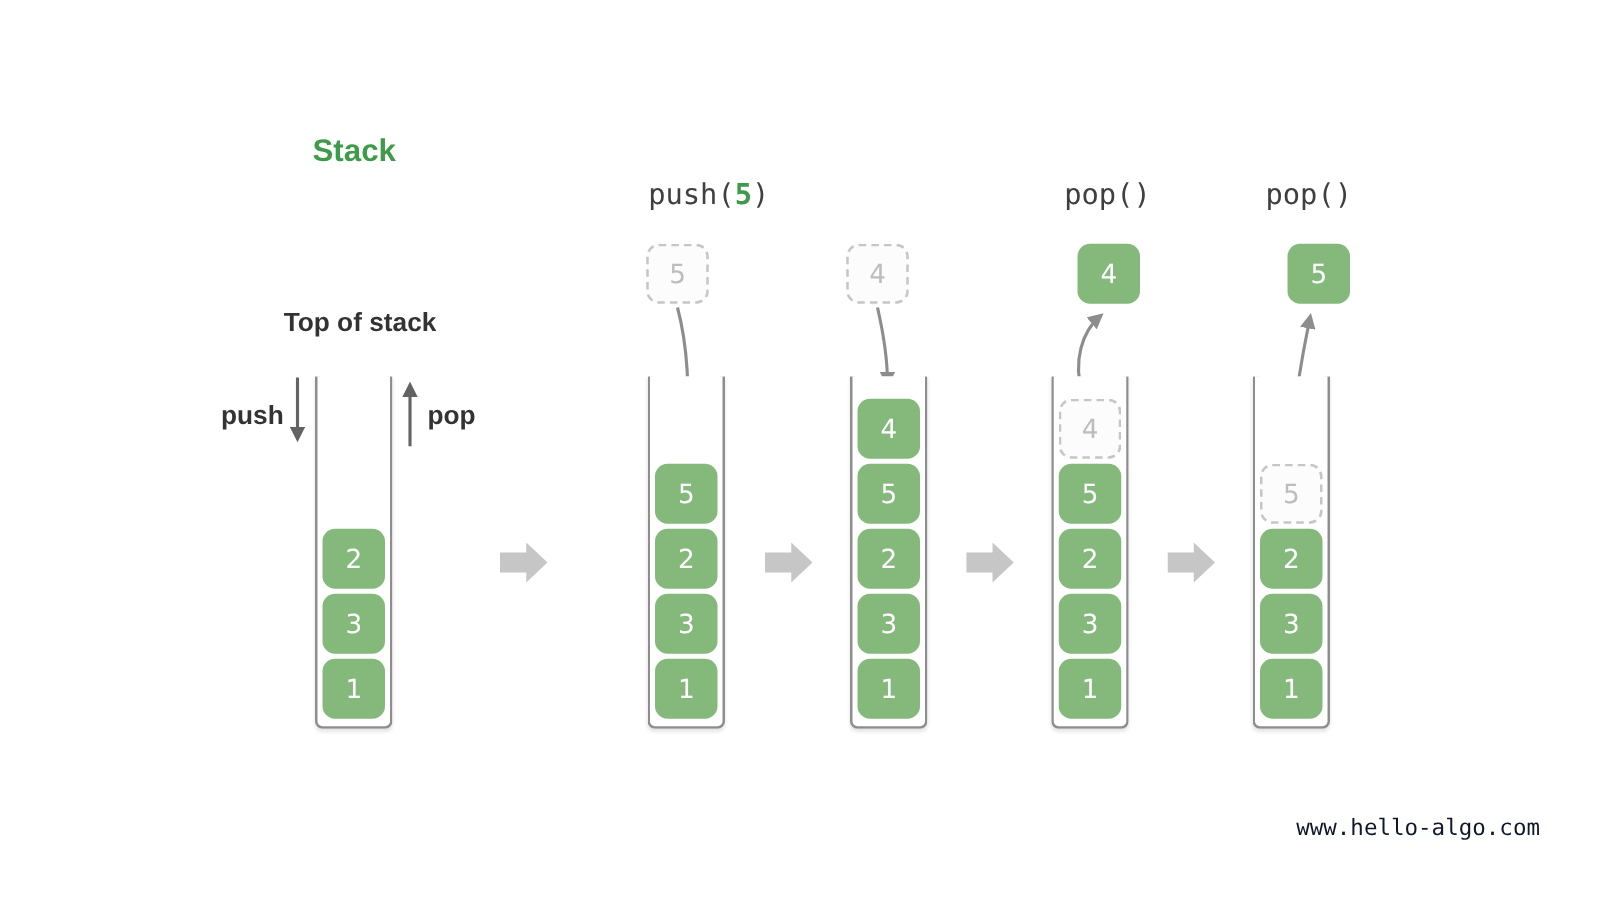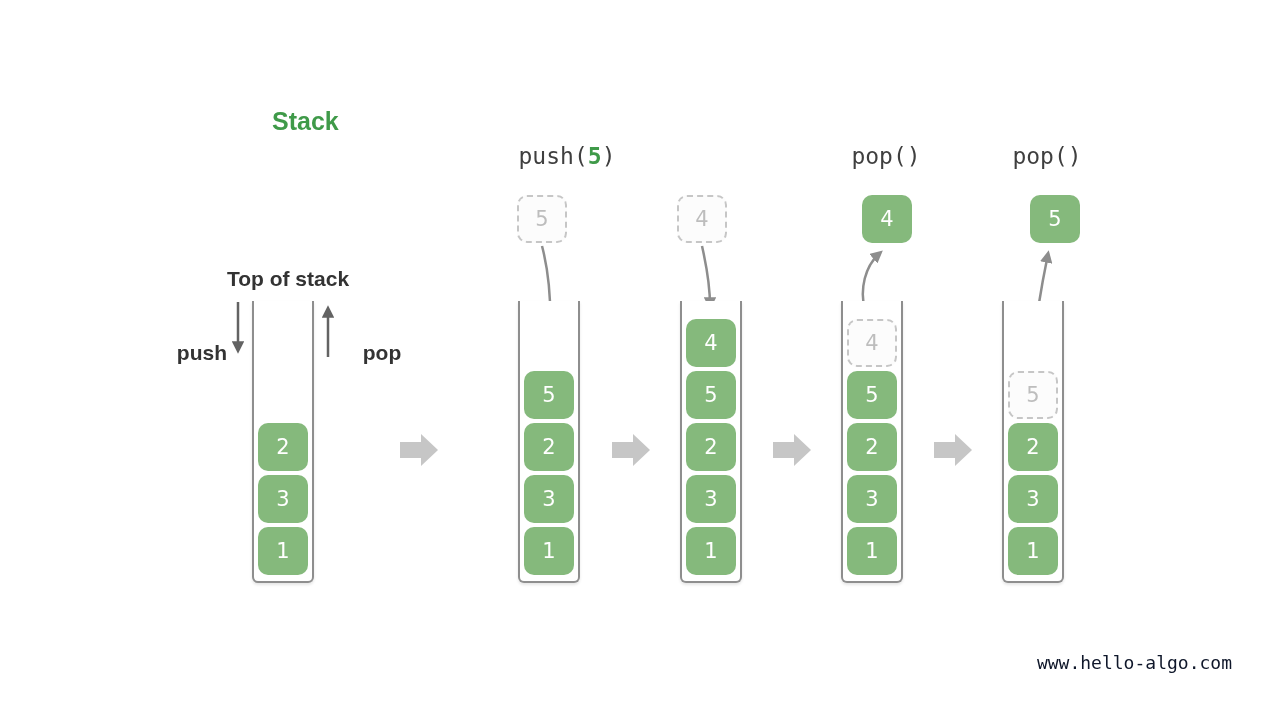--- a/index.html
+++ b/index.html
@@ -2,29 +2,29 @@
 <html><head>
 <meta charset="utf-8">
 <style>
   html,body{margin:0;padding:0;background:#fff;}
   .canvas{
     position:relative;width:1280px;height:720px;background:#ffffff;
     overflow:hidden;font-family:"Liberation Sans",sans-serif;
   }
   .overlay{position:absolute;left:0;top:0;width:1280px;height:720px;pointer-events:none;}
   .title{
-    position:absolute;left:250px;top:107px;font-size:25px;font-weight:bold;color:#3f9a49;margin-left:22px;
+    position:absolute;left:250px;top:107px;font-size:25px;font-weight:bold;color:#3f9a49;
   }
   .lbl{
-    position:absolute;font-size:21px;font-weight:bold;color:#333;white-space:nowrap;margin-top:20px;
+    position:absolute;font-size:21px;font-weight:bold;color:#333;white-space:nowrap;
   }
   .top-lbl{left:188px;top:247px;width:200px;text-align:center;}
   .bottom-lbl{left:184px;top:616px;width:200px;text-align:center;}
   .push-lbl{left:147px;top:321px;width:80px;text-align:right;}
-  .pop-lbl{left:342px;top:321px;width:80px;text-align:center;}
+  .pop-lbl{left:342px;top:321px;width:80px;text-align:left;}
   .op{
     position:absolute;top:143px;width:200px;text-align:center;
     font-family:"DejaVu Sans Mono",monospace;font-size:23px;color:#3f3f3f;white-space:nowrap;
   }
   .op .green-arg{color:#3f9a49;font-weight:bold;}
   .well{
     position:absolute;top:301px;width:62px;height:282px;box-sizing:border-box;
     border:2px solid #8e8e8e;border-top:none;border-radius:0 0 6px 6px;
     background:#ffffff;box-shadow:0 2px 3px rgba(0,0,0,0.10);
   }

